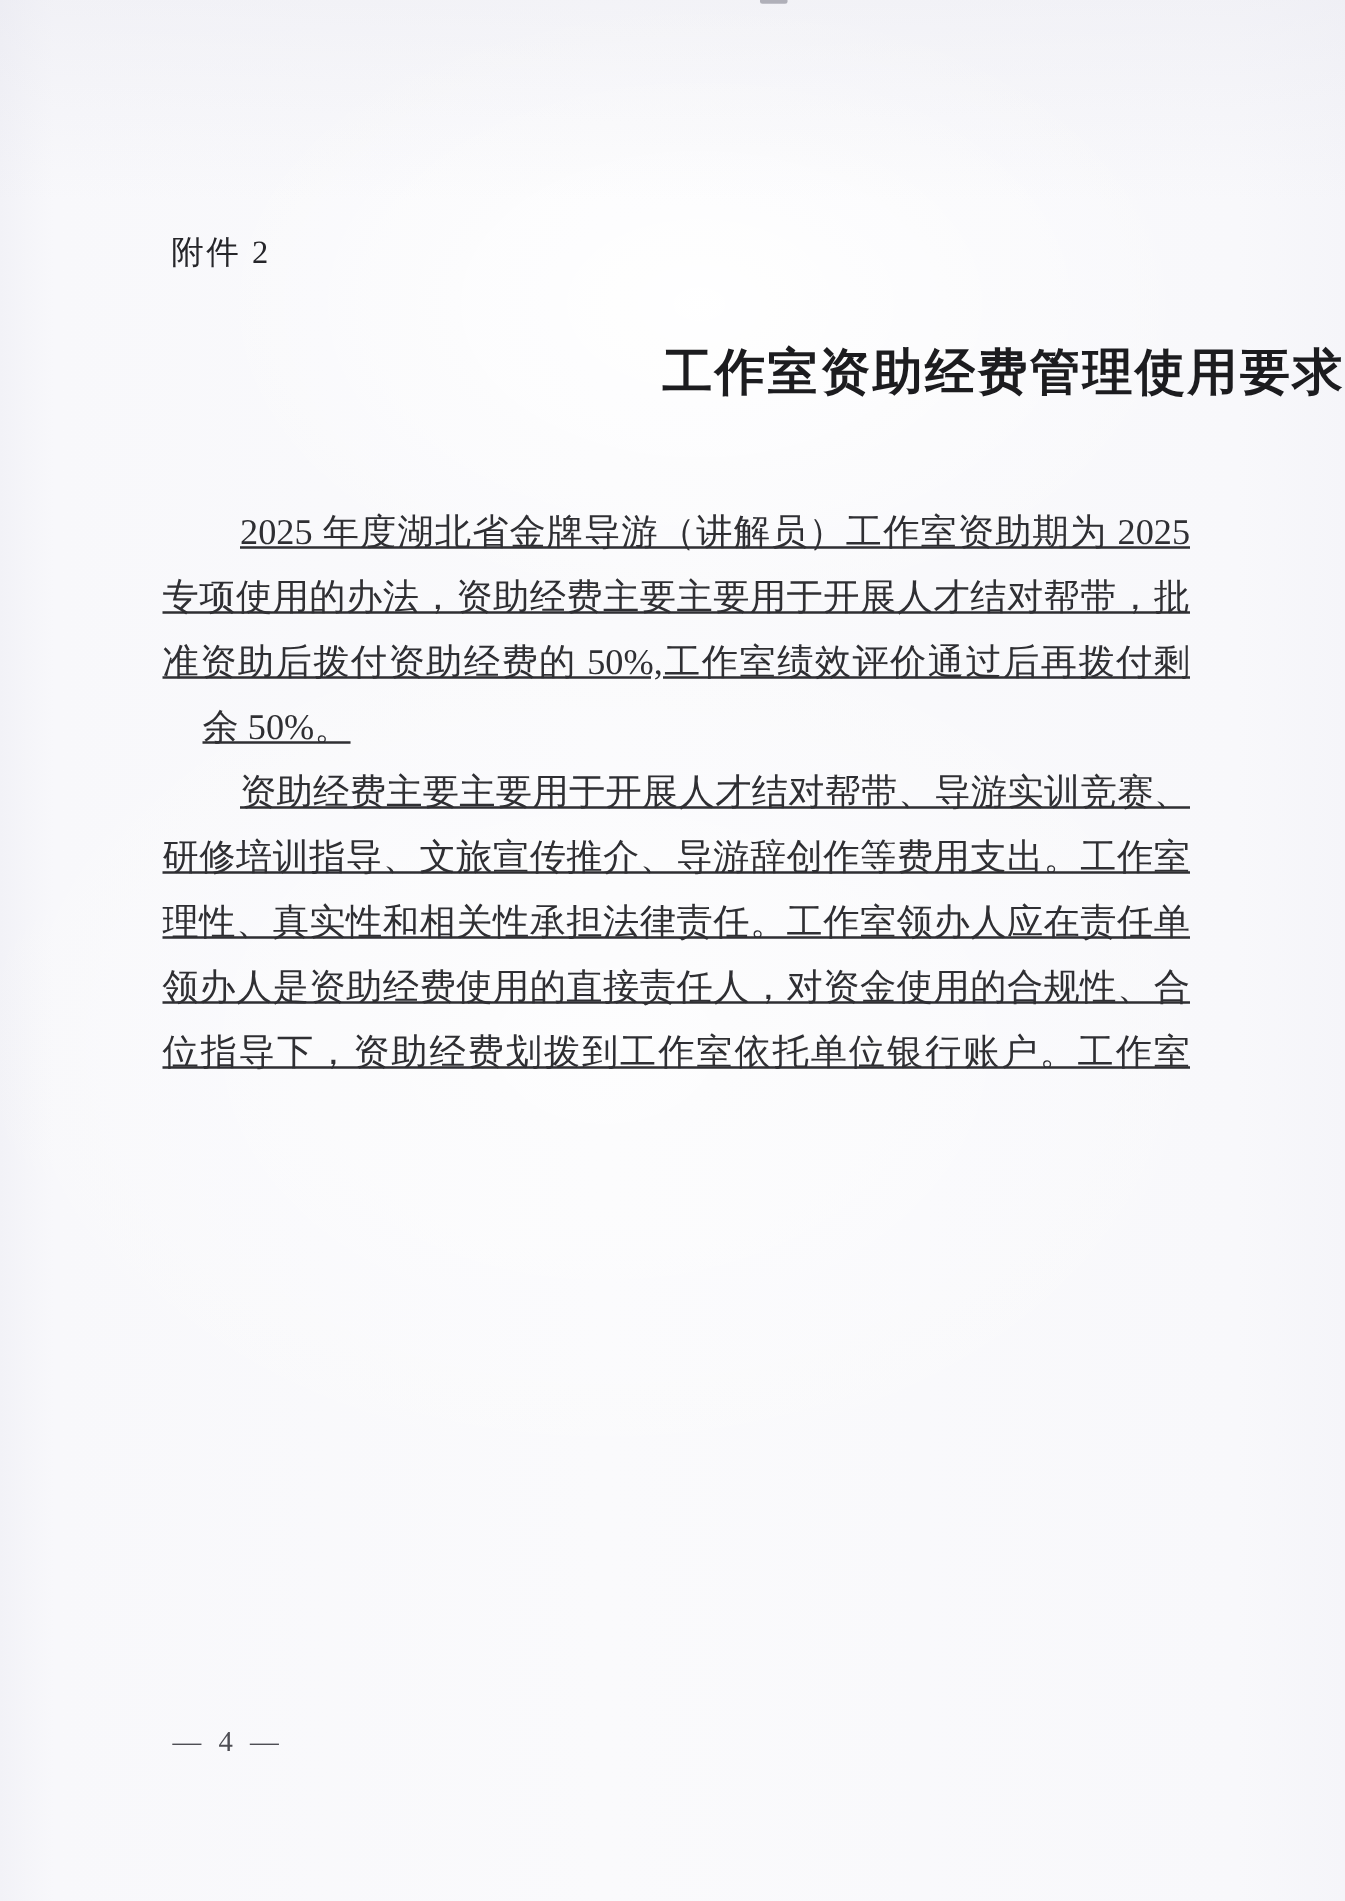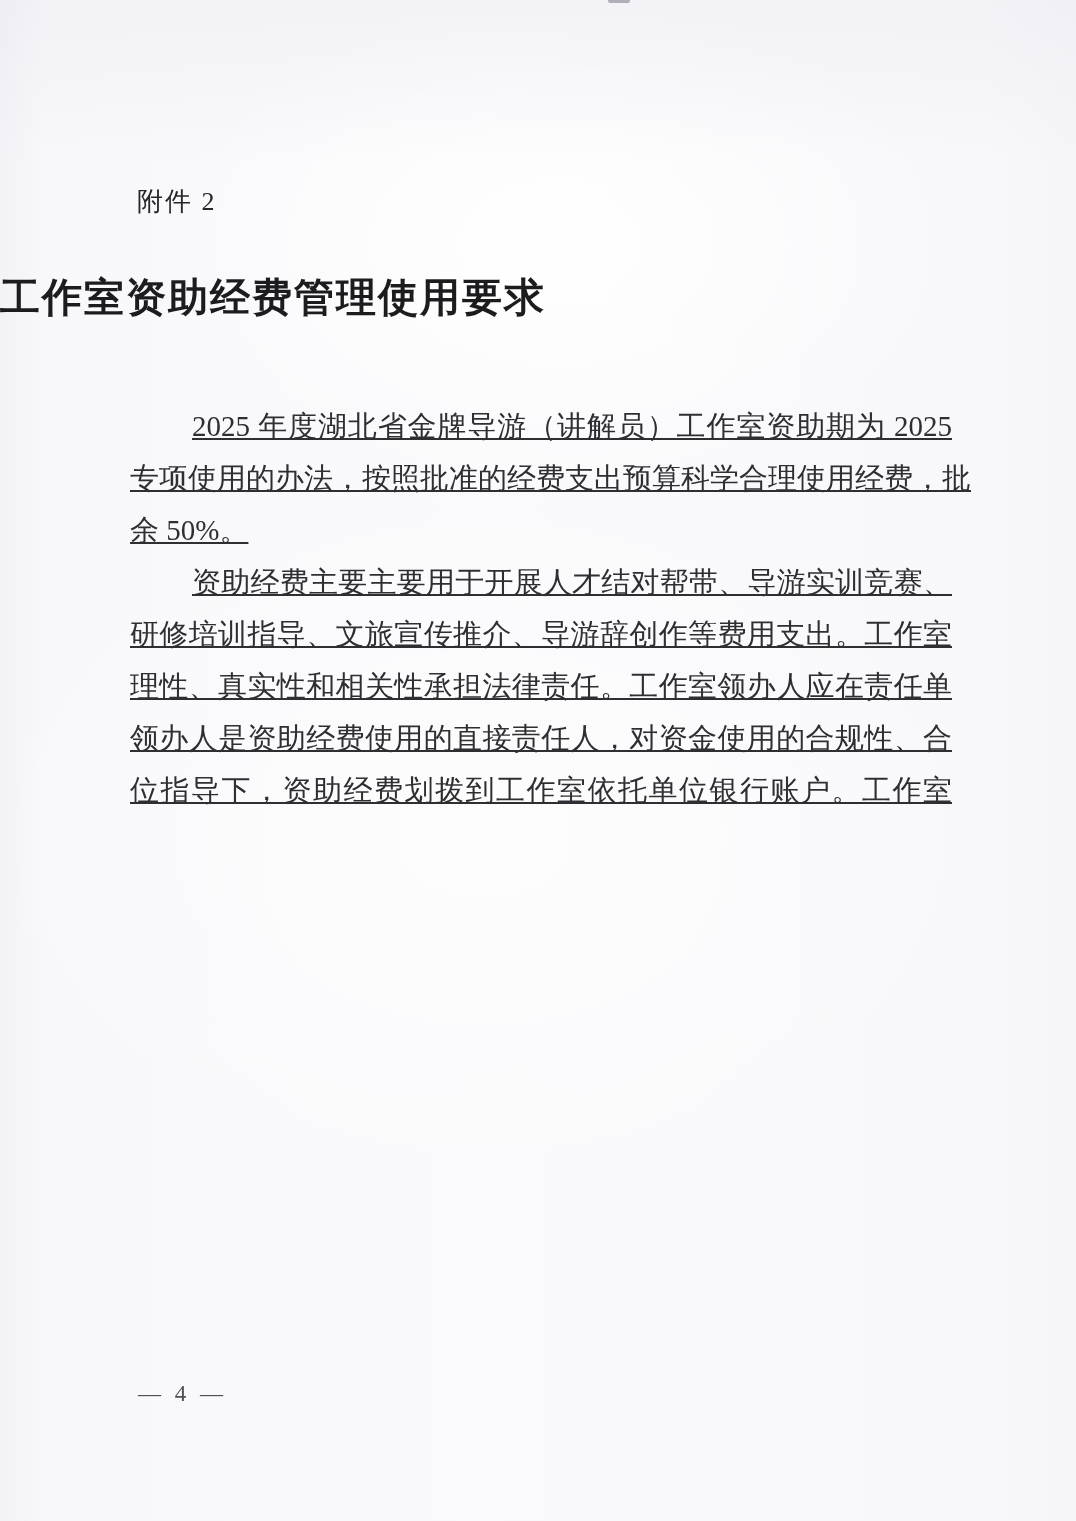--- a/index.html
+++ b/index.html
@@ -38,21 +38,21 @@
     left: 137px;
     top: 184px;
     font-size: 26px;
     letter-spacing: 2px;
     color: #26262a;
   }
   .doc-title {
     position: absolute;
     left: 0; right: 0;
     top: 270px;
-    text-align: left;
+    text-align: right;
     font-size: 40px;
     font-weight: 700;
     letter-spacing: 2px;
     color: #1c1c1f;
   }
   .doc-body {
     position: absolute;
     left: 130px;
     top: 400px;
     width: 822px;
@@ -62,20 +62,21 @@
   .line {
     height: 52px;
     line-height: 52px;
     text-align: justify;
     text-align-last: justify;
     white-space: nowrap;
     text-decoration: underline;
   }
   .line.end {
     text-align-last: left;
+    margin-left: 32px;
   }
   .line.ind {
     text-indent: 62px;
   }
   .page-number {
     position: absolute;
     left: 138px;
     top: 1381px;
     font-size: 23px;
     letter-spacing: 4px;
@@ -88,21 +89,22 @@
 <div class="page">
 
   <div class="scan-notch"></div>
 
   <div class="attachment-label">附件 2</div>
 
   <div class="doc-title">工作室资助经费管理使用要求</div>
 
   <div class="doc-body">
     <div class="line ind">2025 年度湖北省金牌导游（讲解员）工作室资助期为 2025</div>
-    <div class="line">专项使用的办法，按照批准的经费支出预算科学合理使用经费，批</div>
+    <div class="line">专项使用的办法，资助经费主要主要用于开展人才结对帮带，批</div>
+    <div class="line">准资助后拨付资助经费的 50%,工作室绩效评价通过后再拨付剩</div>
     <div class="line end">余 50%。</div>
     <div class="line ind">资助经费主要主要用于开展人才结对帮带、导游实训竞赛、</div>
     <div class="line">研修培训指导、文旅宣传推介、导游辞创作等费用支出。工作室</div>
     <div class="line">理性、真实性和相关性承担法律责任。工作室领办人应在责任单</div>
     <div class="line">领办人是资助经费使用的直接责任人，对资金使用的合规性、合</div>
     <div class="line">位指导下，资助经费划拨到工作室依托单位银行账户。工作室</div>
   </div>
 
   <div class="page-number">— 4 —</div>
 

